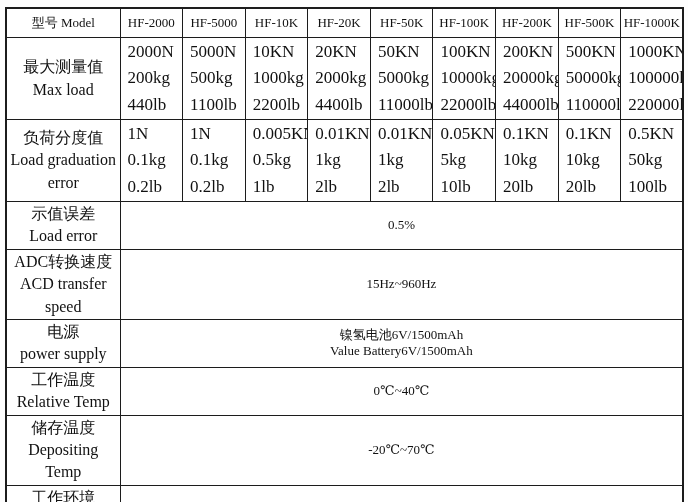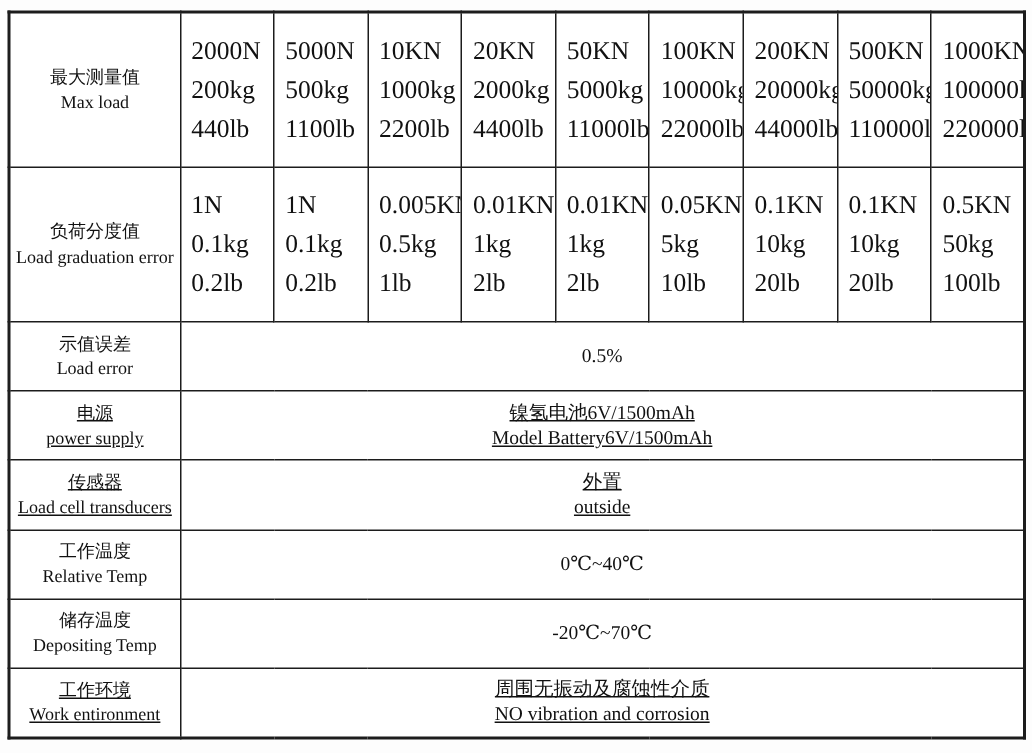--- a/index.html
+++ b/index.html
@@ -25,21 +25,21 @@
     border: 2px solid #1c1c1c;
     font-family: "Liberation Serif", "DejaVu Serif", serif;
     color: #111111;
     background: #ffffff;
   }
   table.spec td {
     border: 1px solid #1c1c1c;
     text-align: center;
     vertical-align: middle;
     white-space: pre-line;
-    font-size: 12px;
+    font-size: 16px;
     line-height: 1.4;
     padding: 1px 2px;
     overflow: hidden;
   }
   
   td.lbl {
     font-size: 12px;
     line-height: 1.35;
     padding: 1px 1px;
   }
@@ -56,21 +56,21 @@
     line-height: 1.55;
   }
   tr.r-maxload { height: 74px; }
   tr.r-grad    { height: 76px; }
   
   tr.r-spec td.span-val {
     font-size: 13px;
     line-height: 1.3;
   }
   tr.r-spec { height: 31px; }
-  tr.r-spec.tall2 { height: 37px; text-decoration: underline; }
+  tr.r-spec.tall2 { height: 37px; }
   col.col-label { width: 114px; }
   col.col-data  { width: 62.6px; }
 </style>
 </head>
 <body>
 
 <div class="sheet">
   <table class="spec">
     <colgroup>
       <col class="col-label">
@@ -78,20 +78,32 @@
         <col class="col-data">
         <col class="col-data">
         <col class="col-data">
         <col class="col-data">
         <col class="col-data">
         <col class="col-data">
         <col class="col-data">
         <col class="col-data">
     </colgroup>
     <tbody>
+      <tr class="r-header">
+        <td class="lbl">型号 Model</td>
+        <td>HF-2000</td>
+        <td>HF-5000</td>
+        <td>HF-10K</td>
+        <td>HF-20K</td>
+        <td>HF-50K</td>
+        <td>HF-100K</td>
+        <td>HF-200K</td>
+        <td>HF-500K</td>
+        <td>HF-1000K</td>
+      </tr>
 
       <tr class="r-tall r-maxload">
         <td class="lbl">最大测量值
 Max load</td>
         <td class="val">2000N
 200kg
 440lb</td>
         <td class="val">5000N
 500kg
 1100lb</td>
@@ -150,34 +162,33 @@
 100lb</td>
       </tr>
 
       <tr class="r-spec">
         <td class="lbl">示值误差
 Load error</td>
         <td class="span-val" colspan="9">0.5%</td>
       </tr>
 
 
+      <tr class="r-spec">
+        <td class="lbl">ADC转换速度
+ACD transfer speed</td>
+        <td class="span-val" colspan="9">15Hz~960Hz</td>
+      </tr>
 
       <tr class="r-spec tall2">
         <td class="lbl">电源
 power supply</td>
         <td class="span-val" colspan="9">镍氢电池6V/1500mAh
-Model Battery6V/1500mAh</td>
-      </tr>
-
-      <tr class="r-spec tall2">
-        <td class="lbl">传感器
-Load cell transducers</td>
-        <td class="span-val" colspan="9">外置
-outside</td>
-      </tr>
+Value Battery6V/1500mAh</td>
+      </tr>
+
 
       <tr class="r-spec">
         <td class="lbl">工作温度
 Relative Temp</td>
         <td class="span-val" colspan="9">0℃~40℃</td>
       </tr>
 
       <tr class="r-spec">
         <td class="lbl">储存温度
 Depositing Temp</td>

